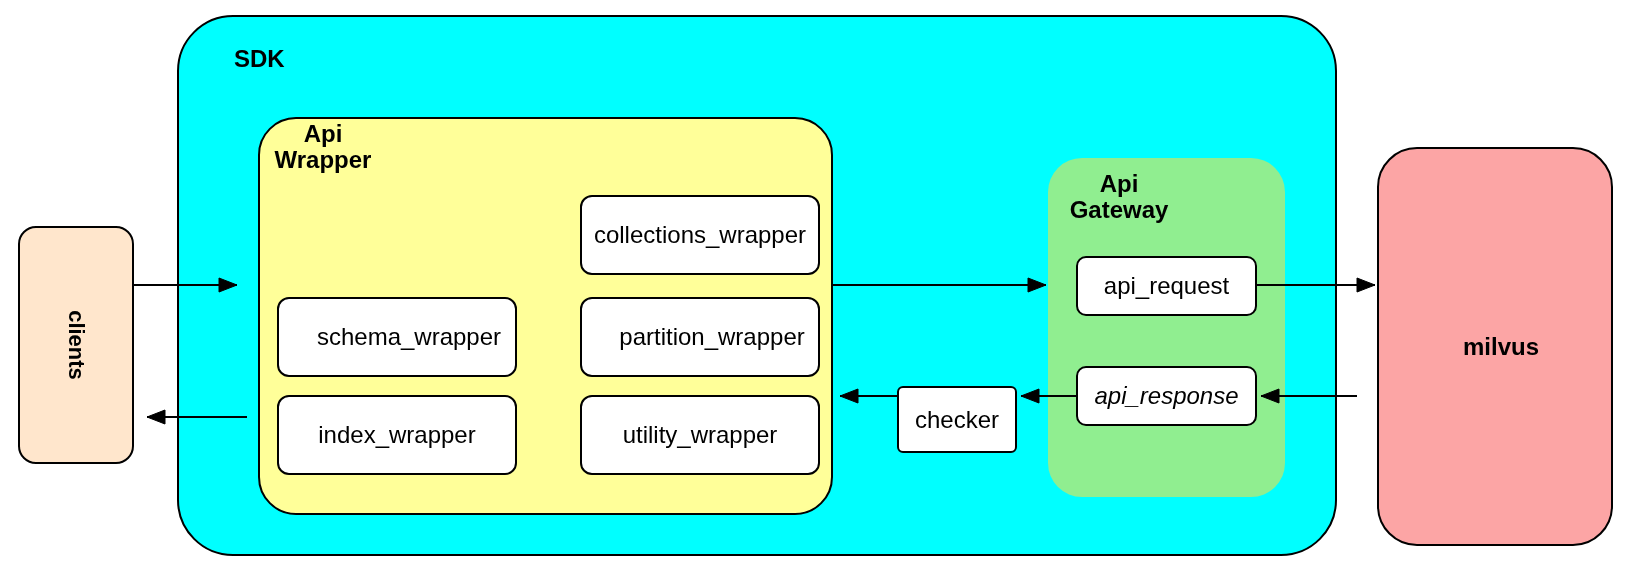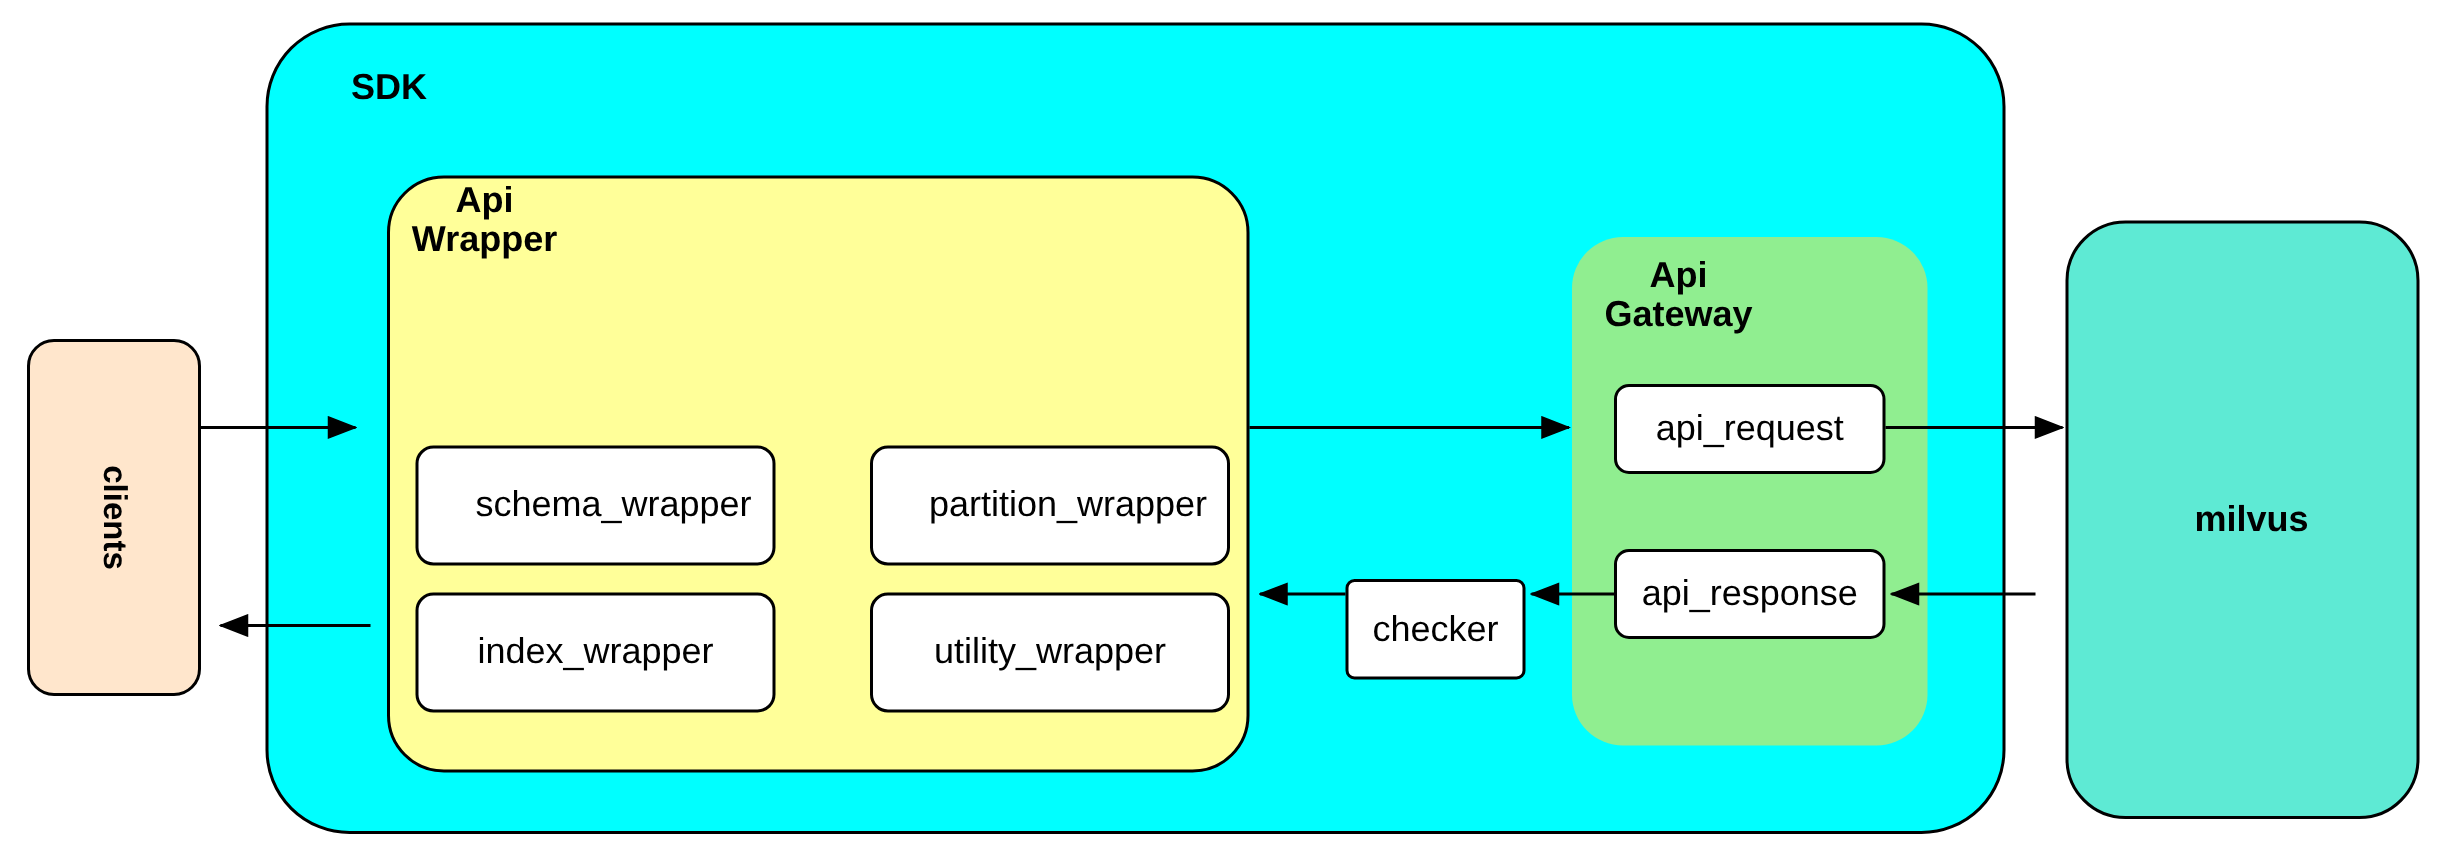--- a/index.html
+++ b/index.html
@@ -57,41 +57,41 @@
     border-radius: 18px;
   }
   .clients-label {
     position: absolute; left: 50%; top: 50%;
     transform: translate(-50%, -50%) rotate(90deg);
     font-size: 22px; font-weight: bold; color: #000;
     white-space: nowrap;
   }
   .milvus {
     left: 1377px; top: 147px; width: 236px; height: 399px;
-    background: #5eead4;
+    background: #fca5a5;
     border-radius: 40px;
     display: flex; align-items: center; justify-content: center;
     font-size: 24px; font-weight: bold; color: #000; padding-left: 12px;
   }
   
   .wbox {
     background: #ffffff;
     border-radius: 12px;
     display: flex; align-items: center; justify-content: center;
     font-size: 24px; color: #000;
     white-space: nowrap;
   }
   .wrap-col1 { left: 277px; width: 240px; height: 80px; }
   .wrap-col2 { left: 580px; width: 240px; height: 80px; }
   .wrap-row1 { top: 195px; }
   .wrap-row2 { top: 297px; padding-left: 24px; }
   .wrap-row3 { top: 395px; }
   .gw-box { left: 1076px; width: 181px; height: 60px; border-radius: 10px; }
   .gw-request  { top: 256px; }
-  .gw-response { top: 366px; }
+  .gw-response { top: 366px; font-style: italic; }
   .checker {
     left: 897px; top: 366px; width: 120px; height: 67px;
     border-radius: 6px;
     margin-top: 20px;
   }
   
   .arrows {
     position: absolute; left: 0; top: 0;
     width: 1634px; height: 574px;
     pointer-events: none;
@@ -107,20 +107,21 @@
     <div class="sdk-label">SDK</div>
   </div>
 
   <div class="node api-wrapper">
     <div class="api-wrapper-label">
       <div>Api</div>
       <div>Wrapper</div>
     </div>
   </div>
 
+  <div class="node wbox wrap-col2 wrap-row1">collections_wrapper</div>
   <div class="node wbox wrap-col1 wrap-row2">schema_wrapper</div>
   <div class="node wbox wrap-col1 wrap-row3">index_wrapper</div>
   <div class="node wbox wrap-col2 wrap-row2">partition_wrapper</div>
   <div class="node wbox wrap-col2 wrap-row3">utility_wrapper</div>
 
   <div class="node api-gateway">
     <div class="api-gateway-label">
       <div>Api</div>
       <div>Gateway</div>
     </div>

